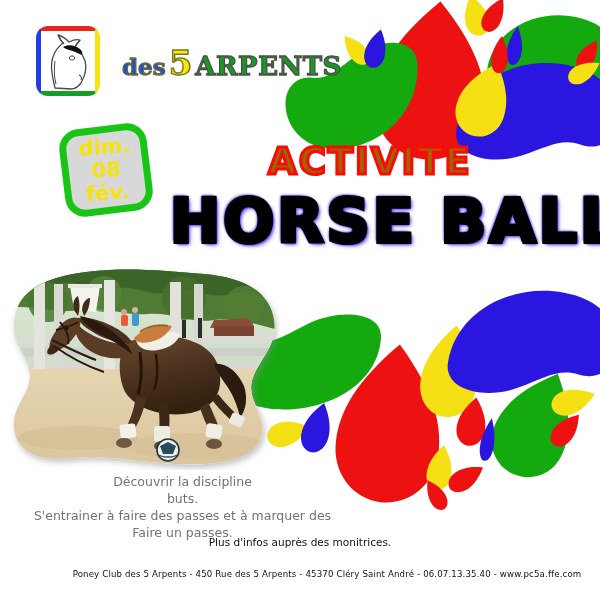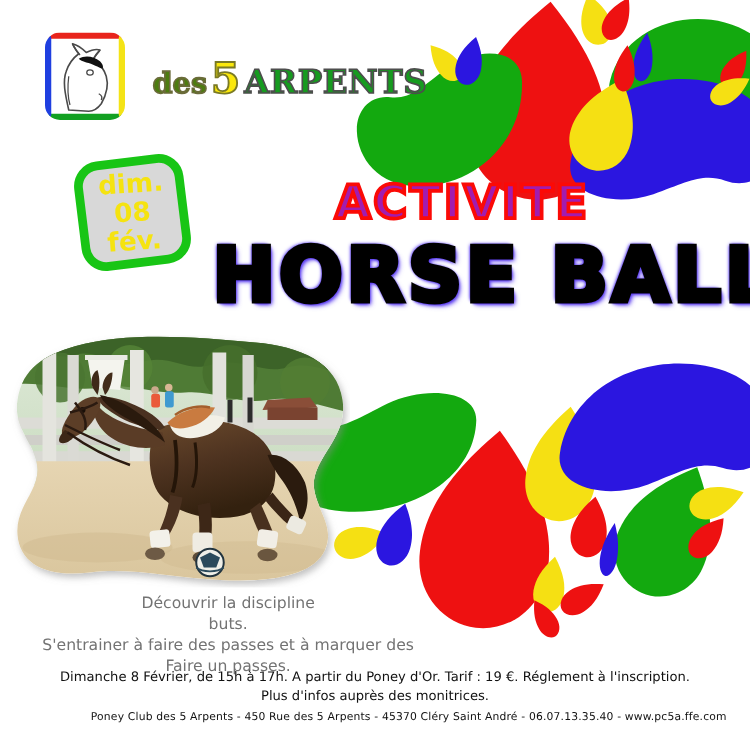--- a/index.html
+++ b/index.html
@@ -25,21 +25,21 @@
   .bar-left{top:2px;bottom:2px;left:0;width:5px;background:#1f3fe0;border-radius:4px;}
   .bar-right{top:2px;bottom:2px;right:0;width:5px;background:#f4e316;border-radius:4px;}
   .logo-inner{position:absolute;inset:5px;background:#fff;border-radius:8px;overflow:hidden;}
   .logo-head{position:absolute;left:0;top:0;width:100%;height:100%;}
 
   .logo-text{line-height:1;}
   .logo-line1{font-family:"DejaVu Serif", serif;font-weight:bold;font-size:27px;letter-spacing:1px;white-space:nowrap;}
   .logo-line1 .poney{color:#2a4fe0;-webkit-text-stroke:1.2px #9a9a9a;}
   .logo-line1 .club{color:#ee1b17;-webkit-text-stroke:1.2px #9a9a9a;margin-left:8px;}
   .logo-line2{font-family:"DejaVu Serif", serif;font-weight:bold;white-space:nowrap;margin-top:4px;margin-left:14px;}
-  .logo-line2 .des{color:#4d7c0f;-webkit-text-stroke:1.3px #6b6b3a;font-size:23px;}
+  .logo-line2 .des{color:#1d4ed8;-webkit-text-stroke:1.3px #6b6b3a;font-size:23px;}
   .logo-line2 .five{color:#fbe80b;-webkit-text-stroke:1.5px #7a7a25;font-size:34px;margin:0 3px;}
   .logo-line2 .arpents{color:#169b1f;-webkit-text-stroke:1.3px #4d4d4d;font-size:26px;letter-spacing:.5px;}
 
   
   .date-badge{
     position:absolute;left:62px;top:126px;width:88px;height:88px;
     transform:rotate(-7deg);
   }
   .date-badge .ring{
     position:absolute;inset:0;border:7px solid #18c515;border-radius:20px;
@@ -52,21 +52,21 @@
     position:absolute;inset:0;display:flex;flex-direction:column;
     align-items:center;justify-content:center;gap:1px;
     color:#f5e310;font-family:"DejaVu Sans", sans-serif;font-weight:bold;
     font-size:21px;line-height:1.05;transform:rotate(3deg);
   }
 
   
   .activite{
     position:absolute;left:268px;top:140px;
     font-family:"DejaVu Sans", sans-serif;font-weight:bold;
-    font-size:37px;letter-spacing:2px;color:#a21caf;
+    font-size:37px;letter-spacing:2px;color:#a16207;
     -webkit-text-stroke:3px #fb0a06;
   }
   .horseball{
     position:absolute;left:170px;top:186px;
     font-family:"DejaVu Sans", sans-serif;font-weight:bold;
     font-size:60px;letter-spacing:3px;color:#000000;
     -webkit-text-stroke:4px #000;
     text-shadow:
       0 0 1px #5b3df0, 2px 0 2px #5b3df0, -2px 0 2px #5b3df0,
       0 2px 2px #5b3df0, 0 -2px 2px #5b3df0,
@@ -372,19 +372,18 @@
   </div>
 
   <div class="desc">
     <div>Découvrir la discipline</div>
     <div>buts.</div>
     <div>S'entrainer à faire des passes et à marquer des</div>
     <div>Faire un passes.</div>
   </div>
 
   <div class="details">
-    <div>Dimanche 8 Février, de 15h à 17h. A partir du Poney d'Or. Tarif : 19 €. Réglement à l'inscription.</div>
     <div>Plus d'infos auprès des monitrices.</div>
   </div>
 
   <div class="footer">Poney Club des 5 Arpents - 450 Rue des 5 Arpents - 45370 Cléry Saint André - 06.07.13.35.40 - www.pc5a.ffe.com</div>
 
 </div>
 
 </body></html>

